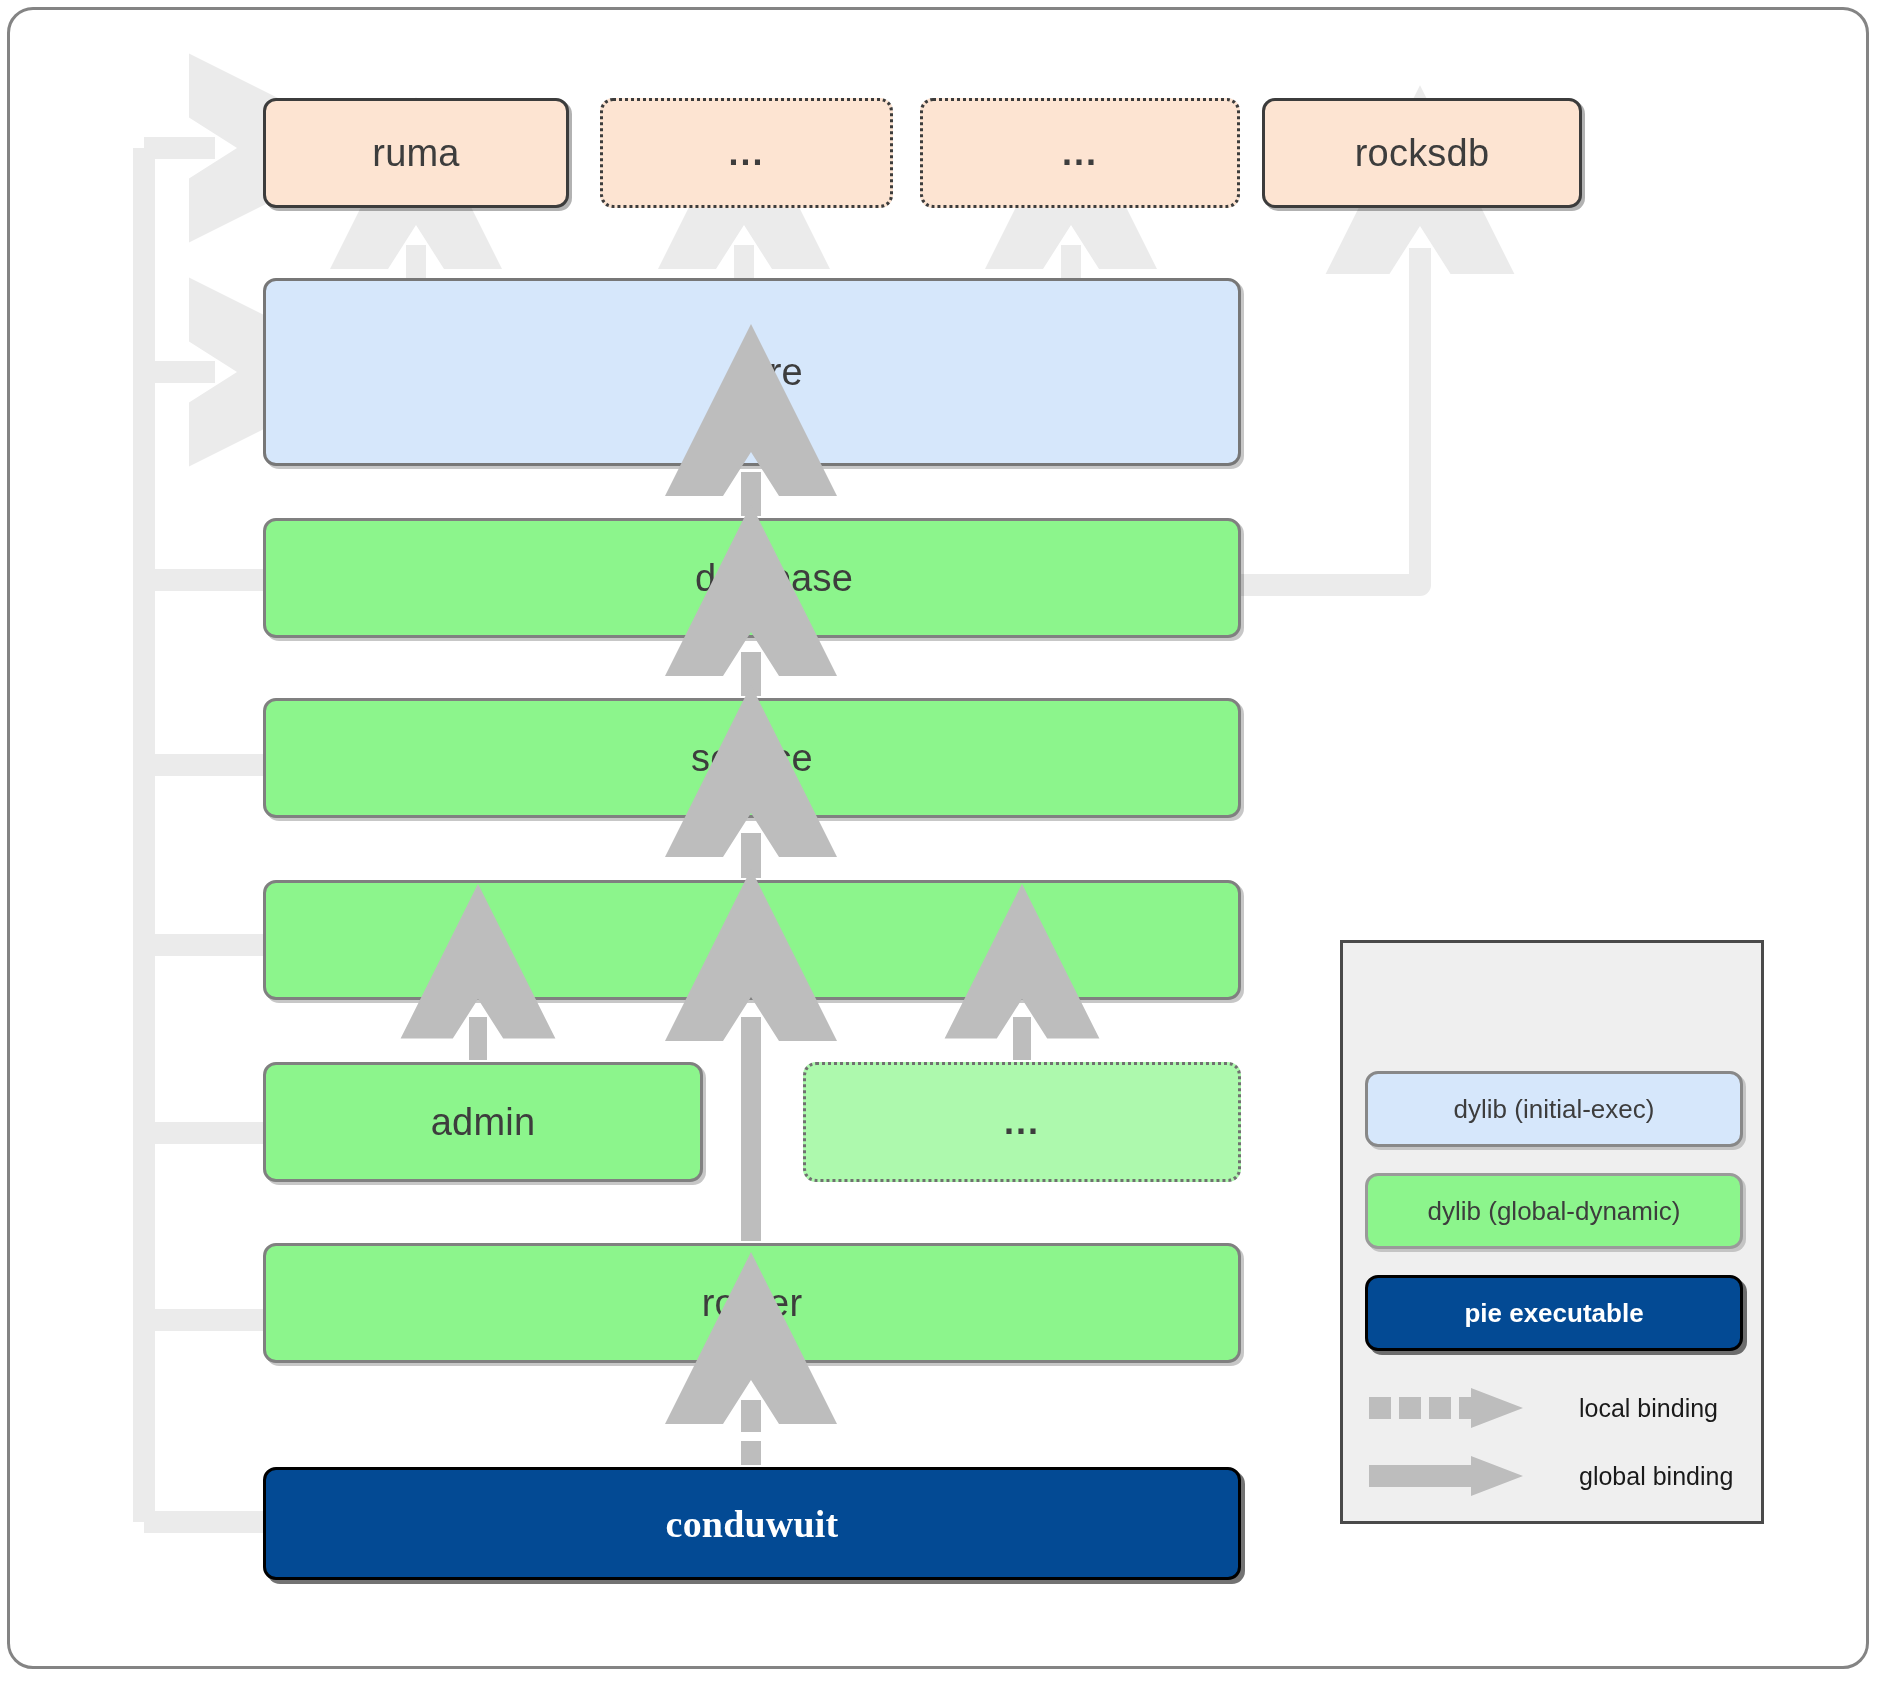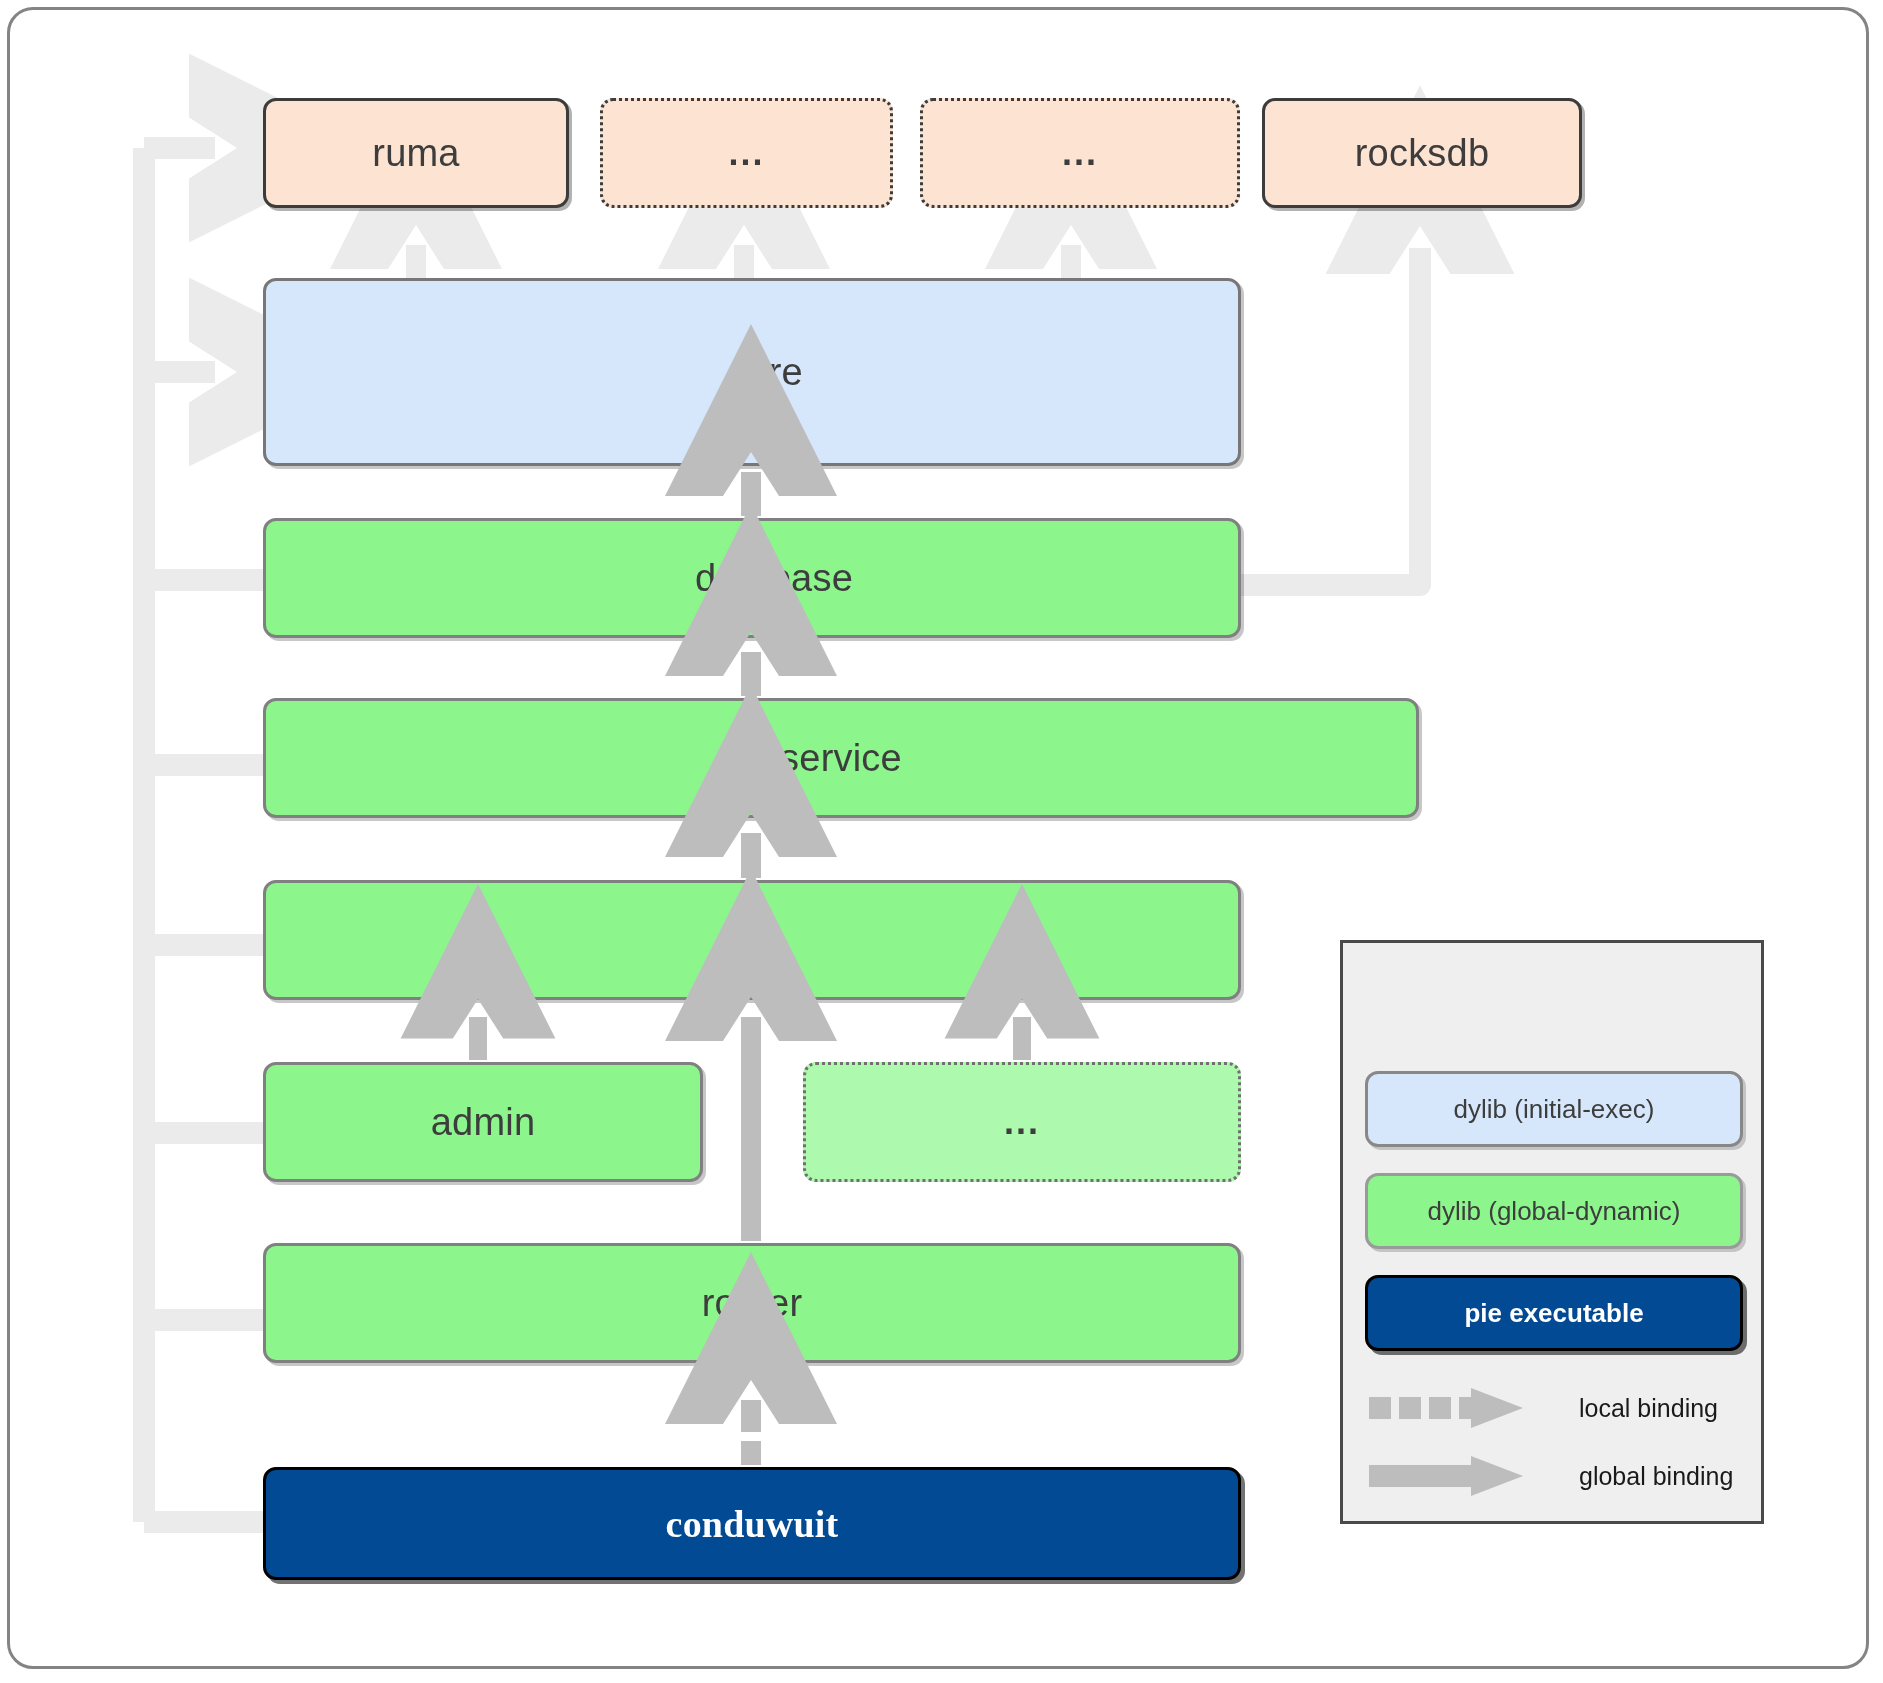--- a/index.html
+++ b/index.html
@@ -209,21 +209,21 @@
   </div>
 
   <div class="node initexec" style="left:263px; top:278px; width:978px; height:188px;">
     <span>core</span>
   </div>
 
   <div class="node globaldyn" style="left:263px; top:518px; width:978px; height:120px;padding-left:44px;">
     <span>database</span>
   </div>
 
-  <div class="node globaldyn" style="left:263px; top:698px; width:1156px; height:120px;">
+  <div class="node globaldyn" style="left:263px; top:698px; width:978px; height:120px;">
     <span>service</span>
   </div>
 
   <div class="node globaldyn" style="left:263px; top:880px; width:978px; height:120px;">
     <span>api</span>
   </div>
 
   <div class="node globaldyn" style="left:263px; top:1062px; width:440px; height:120px;">
     <span>admin</span>
   </div>

